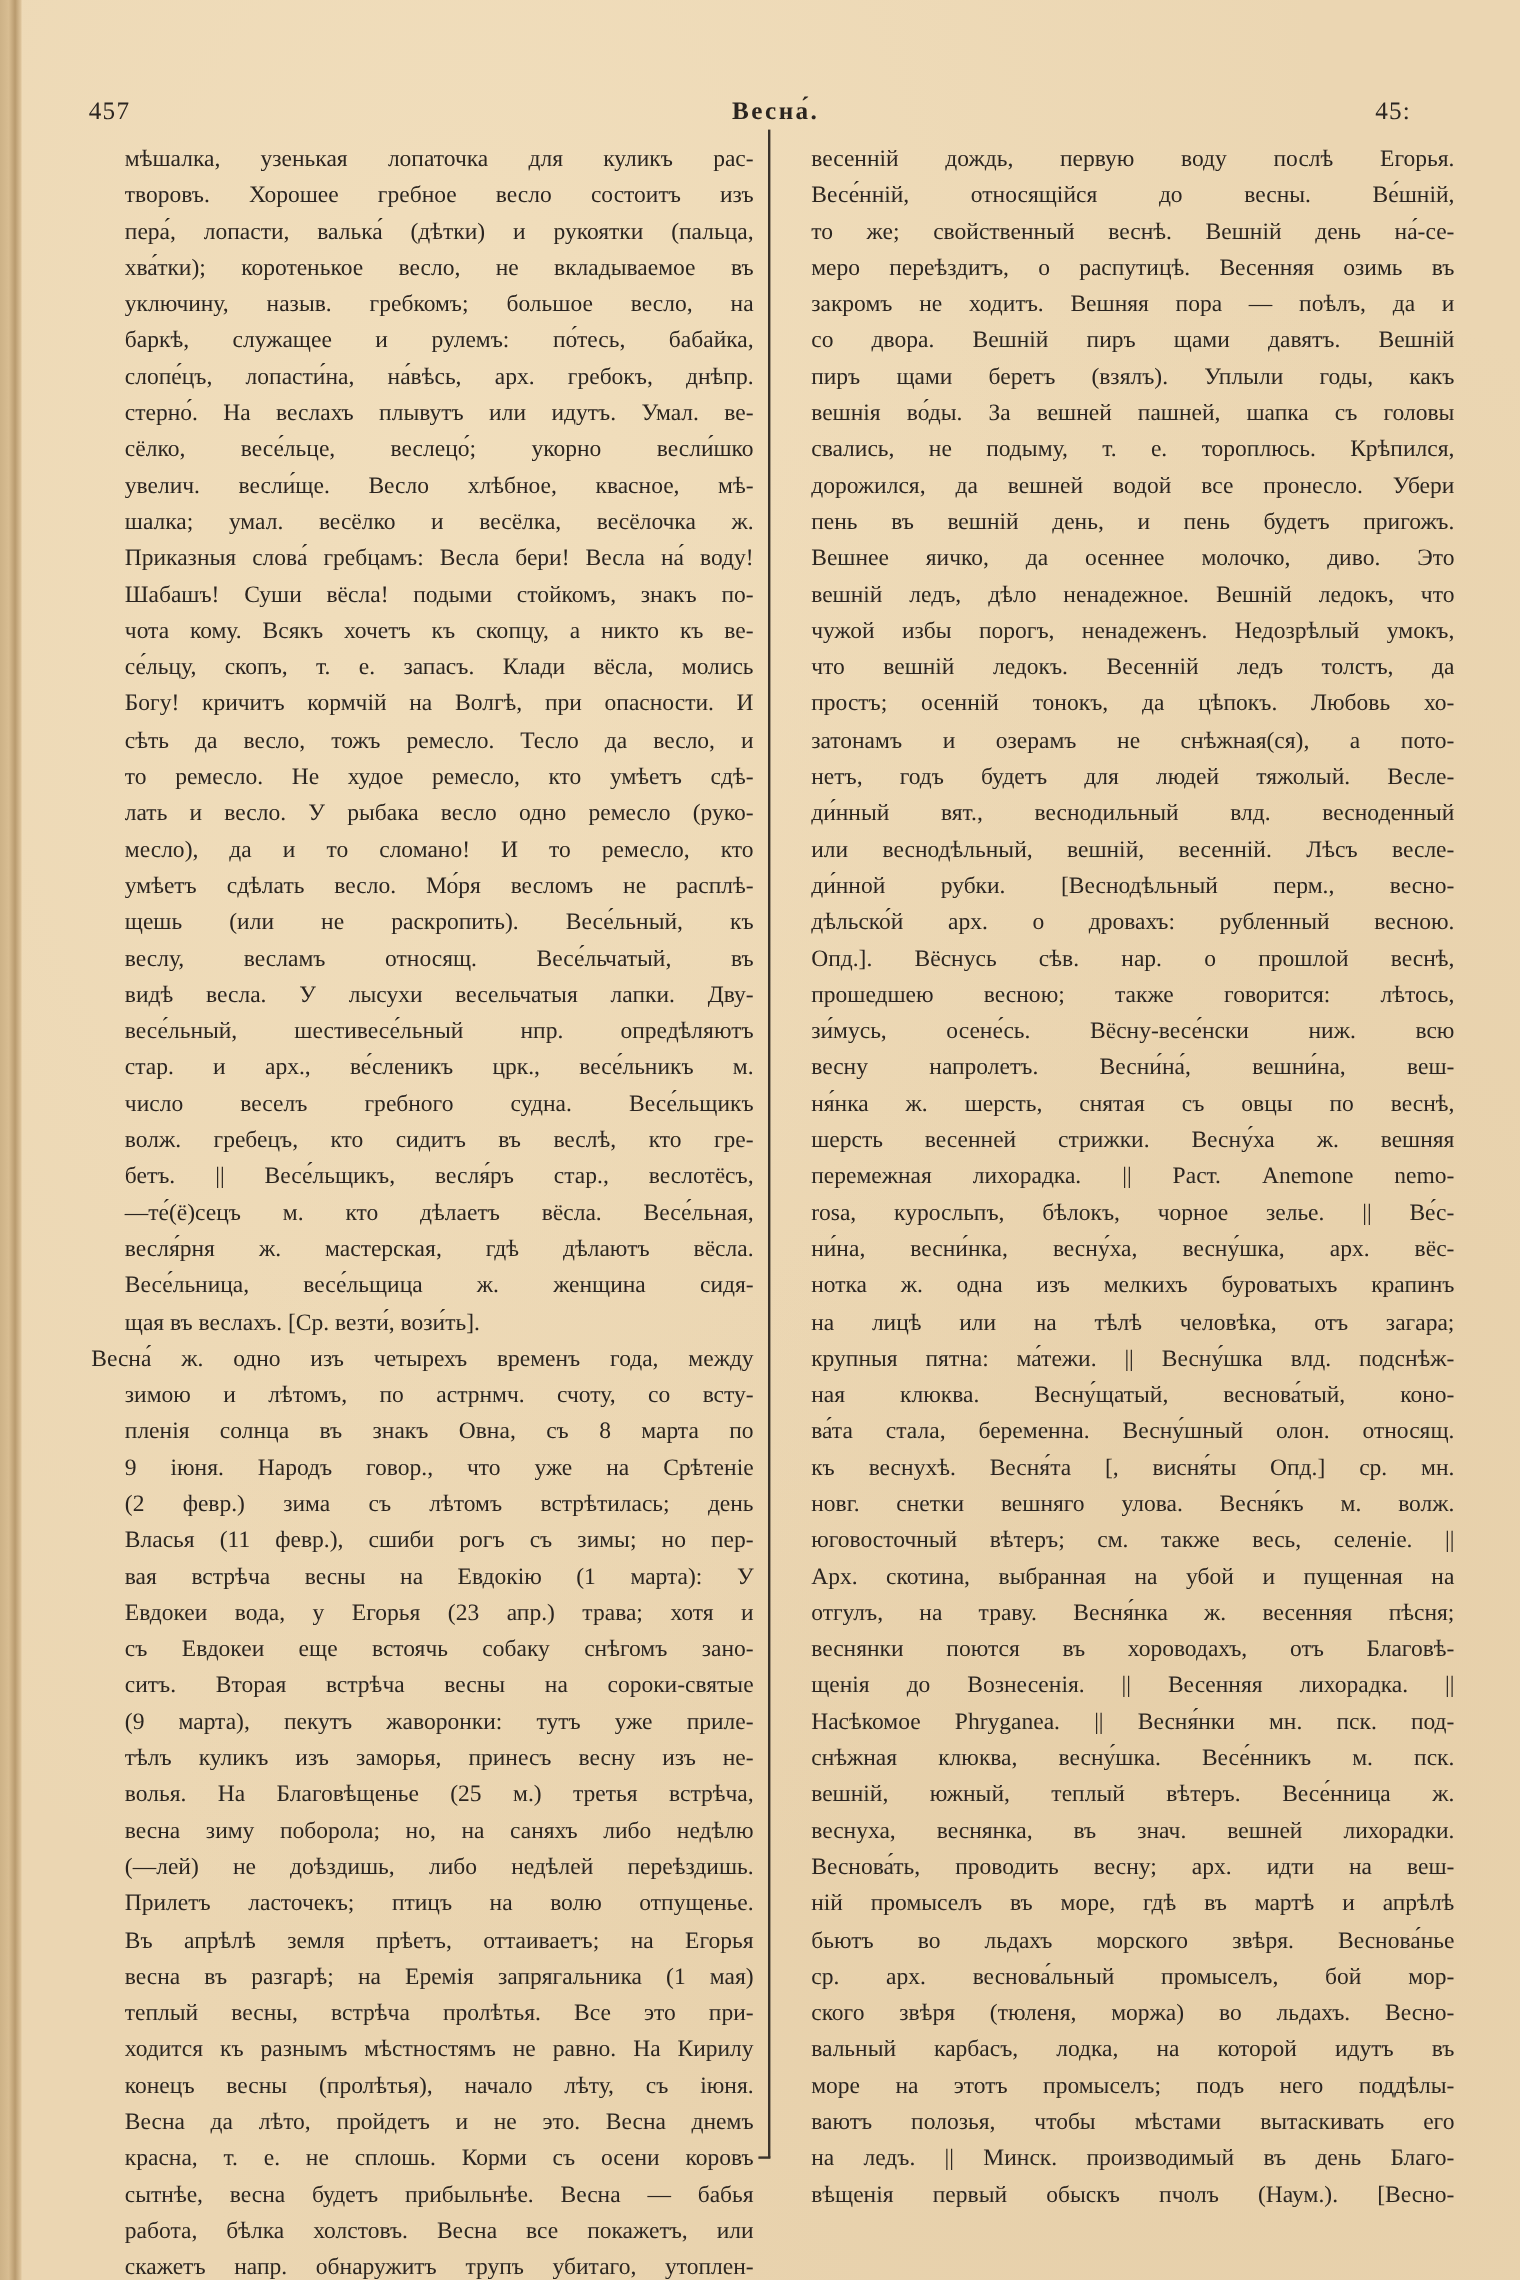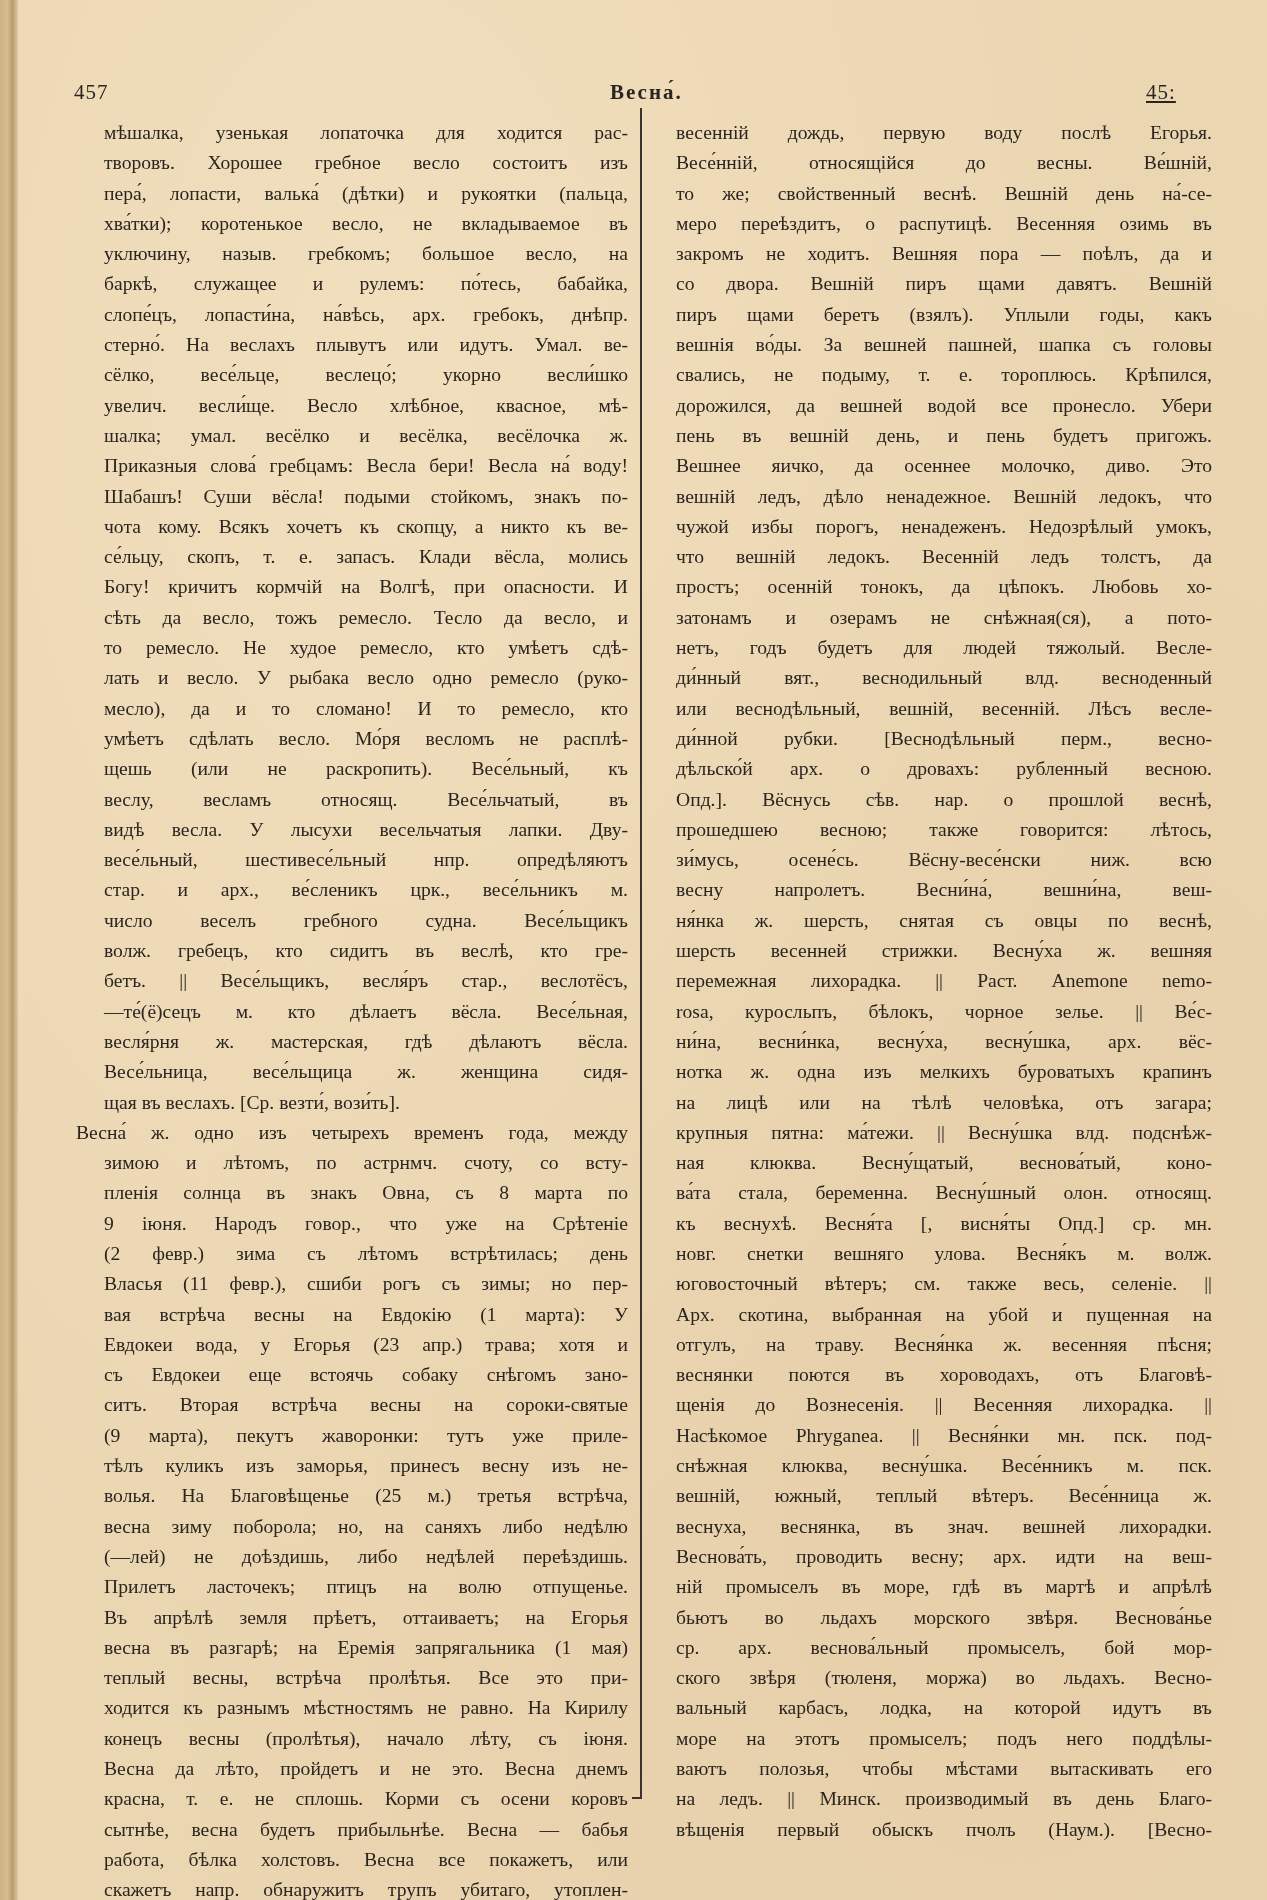--- a/index.html
+++ b/index.html
@@ -15,21 +15,21 @@
     .binding {
       position: absolute; left: 0; top: 0; bottom: 0; width: 18px;
       background: linear-gradient(90deg, #cdb287 0%, #d8bd92 40%, #b89a6e 70%, #e2c9a1 100%);
     }
     .header {
       position: absolute; top: 76px; left: 0; width: 1107px; height: 30px;
       font-size: 21px; letter-spacing: 1px;
     }
     .header .pnum-left { position: absolute; left: 74px; top: 4px; }
     .header .title { position: absolute; left: 586px; top: 4px; font-weight: bold; letter-spacing: 2px; margin-left: 24px; }
-    .header .pnum-right { position: absolute; left: 1146px; top: 4px; text-decoration: underline; }
+    .header .pnum-right { position: absolute; left: 1146px; top: 4px; }
     .col {
       position: absolute; top: 118px;
       font-size: 19.6px; line-height: 30.3px;
     }
     .col-left { left: 104px; width: 524px; }
     .col-right { left: 676px; width: 536px; }
     .line {
       display: block; white-space: nowrap; text-align: justify; text-align-last: justify;
       height: 30.3px; overflow: visible;
     }
@@ -51,21 +51,21 @@
 <div class="header">
   <span class="pnum-left">457</span>
   <span class="title">Весна́.</span>
   <span class="pnum-right">45:</span>
 </div>
 
 <div class="rule"></div>
 <div class="rule-foot"></div>
 
 <div class="col col-left" id="col-left">
-    <span class="line">мѣшалка, узенькая лопаточка для ходится рас-</span>
+    <span class="line">мѣшалка, узенькая лопаточка для куликъ рас-</span>
     <span class="line">творовъ. Хорошее гребное весло состоитъ изъ</span>
     <span class="line">пера́, лопасти, валька́ (дѣтки) и рукоятки (пальца,</span>
     <span class="line">хва́тки); коротенькое весло, не вкладываемое въ</span>
     <span class="line">уключину, назыв. гребкомъ; большое весло, на</span>
     <span class="line">баркѣ, служащее и рулемъ: по́тесь, бабайка,</span>
     <span class="line">слопе́цъ, лопасти́на, на́вѣсь, арх. гребокъ, днѣпр.</span>
     <span class="line">стерно́. На веслахъ плывутъ или идутъ. Умал. ве-</span>
     <span class="line">сёлко, весе́льце, веслецо́; укорно весли́шко</span>
     <span class="line">увелич. весли́ще. Весло хлѣбное, квасное, мѣ-</span>
     <span class="line">шалка; умал. весёлко и весёлка, весёлочка ж.</span>

